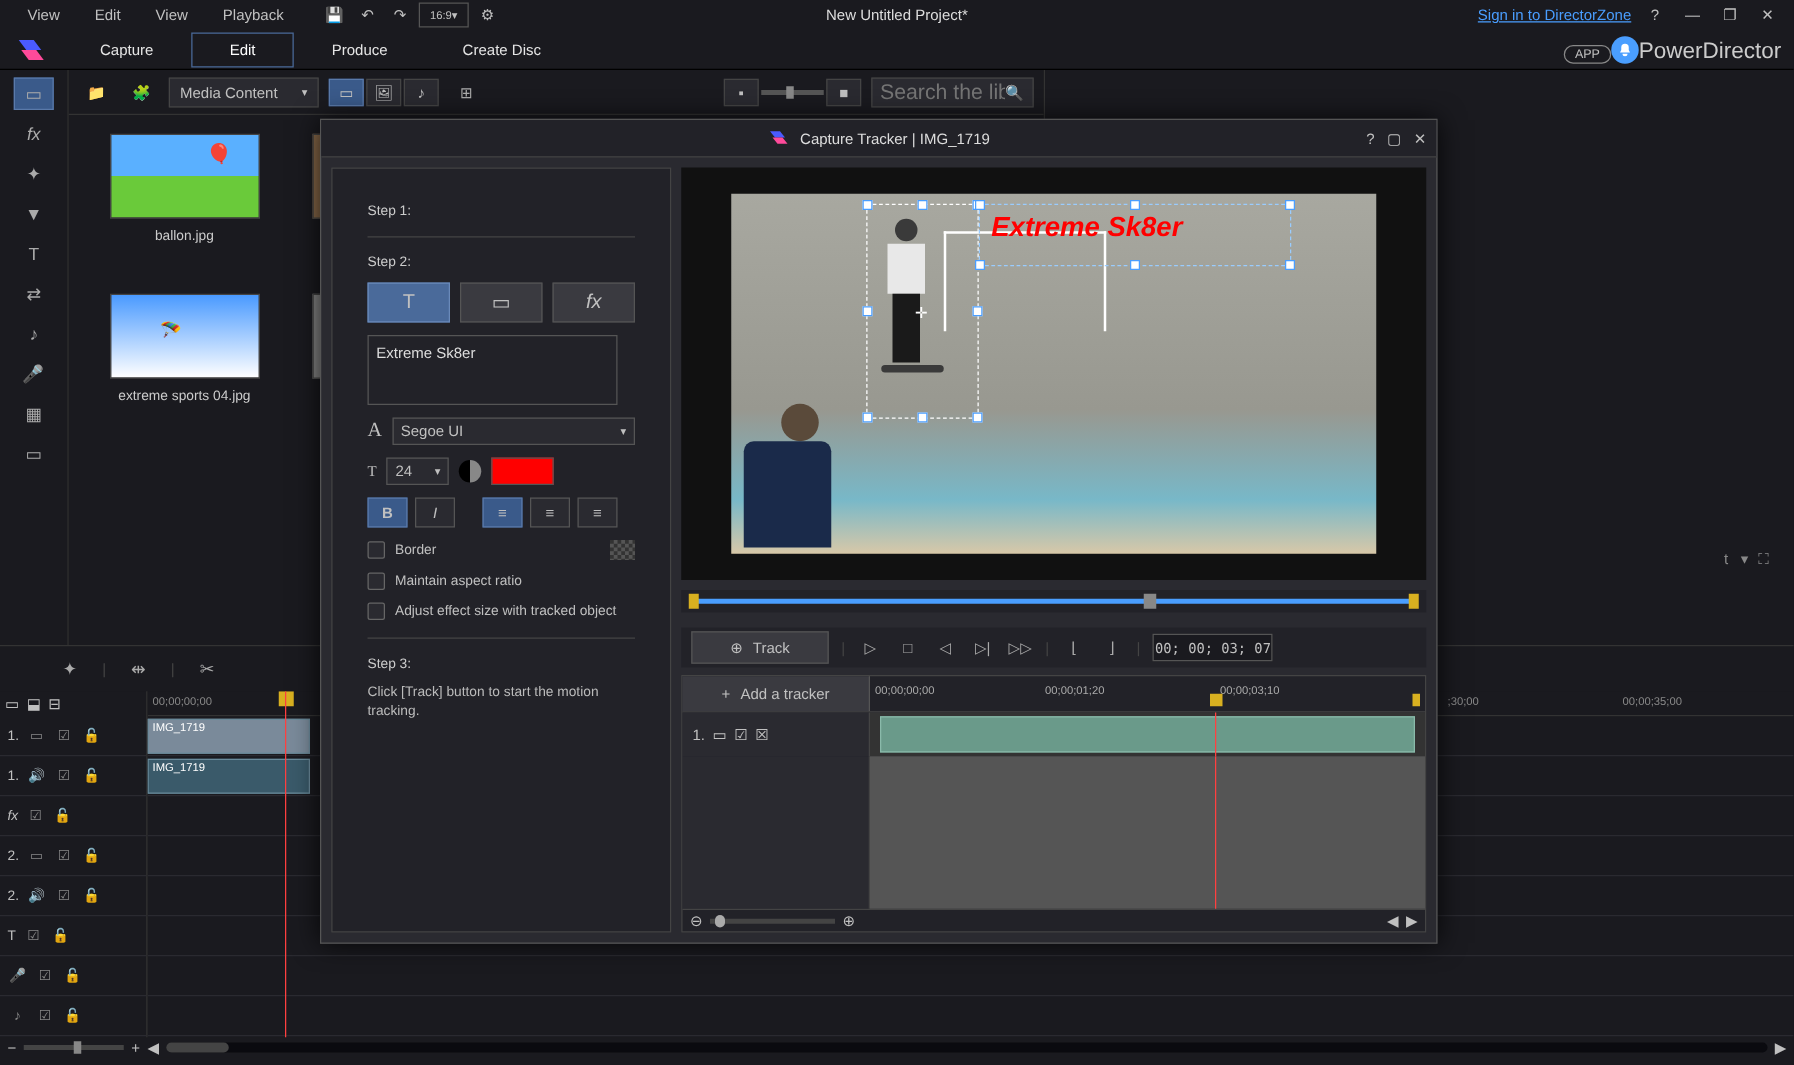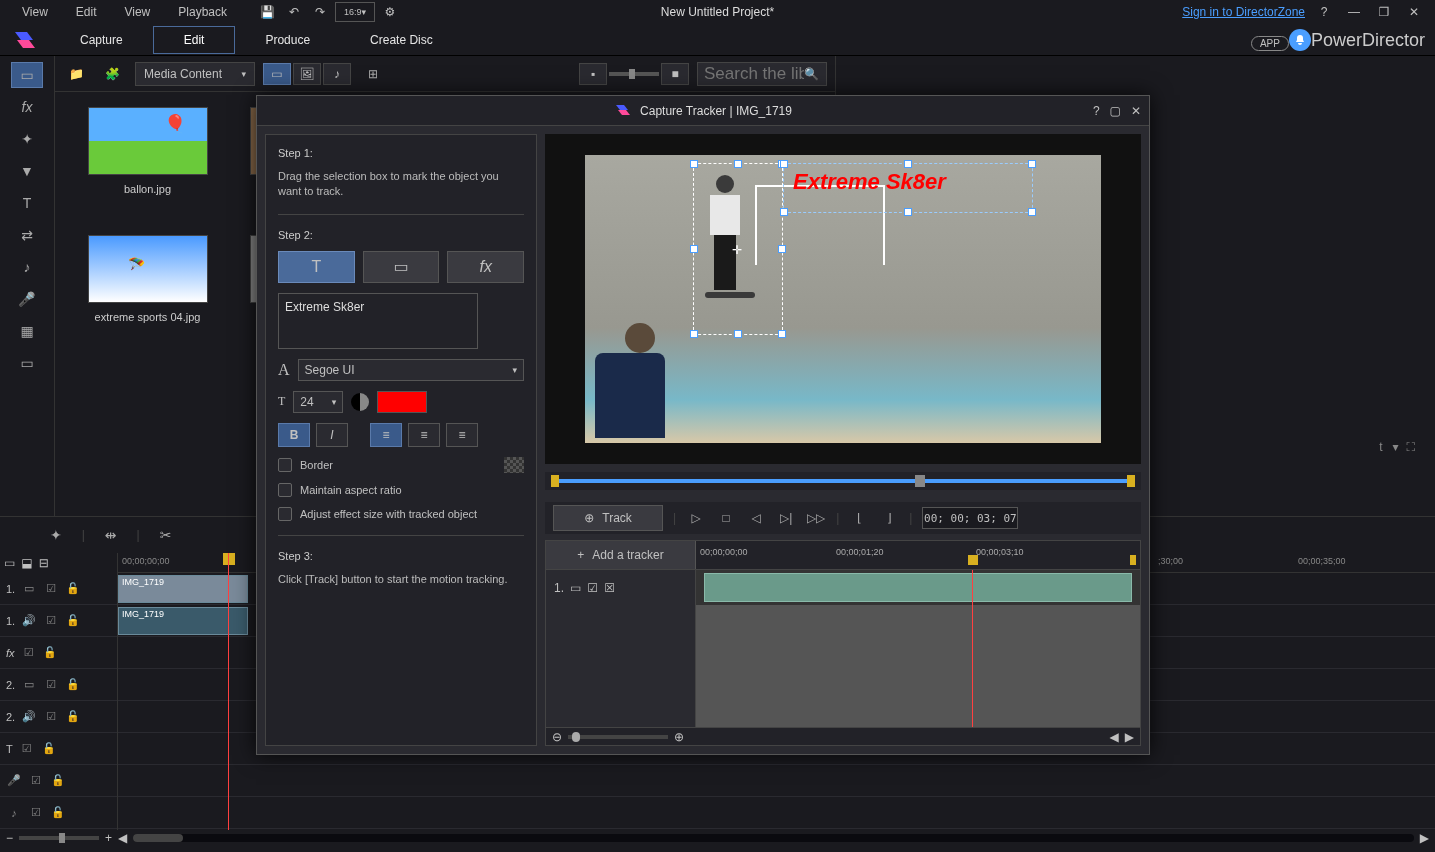--- a/index.html
+++ b/index.html
@@ -53,21 +53,21 @@
 .bottom-scrollbar { height: 16px; background: #1a1a1f; display: flex; align-items: center; padding: 0 6px; gap: 6px; }
 .scroll-track { flex: 1; height: 8px; background: #0a0a0f; border-radius: 4px; position: relative; }
 .scroll-thumb { position: absolute; height: 100%; background: #444; border-radius: 4px; }
 
 
 .dialog { position: absolute; left: 256px; top: 95px; width: 894px; height: 660px; background: #2a2a30; border: 1px solid #555; box-shadow: 0 0 20px rgba(0,0,0,0.8); display: flex; flex-direction: column; }
 .dlg-title { height: 30px; display: flex; align-items: center; justify-content: center; position: relative; border-bottom: 1px solid #444; background: #222228; }
 .dlg-title .title-text { font-size: 12px; color: #ddd; }
 .dlg-title .title-icons { position: absolute; right: 8px; display: flex; gap: 10px; }
 .dlg-body { flex: 1; display: flex; padding: 8px; gap: 8px; overflow: hidden; }
-.dlg-left { width: 272px; background: #222228; border: 1px solid #444; padding: 12px; display: flex; flex-direction: column; gap: 10px; overflow-y: auto; }
+.dlg-left { width: 272px; background: #222228; border: 1px solid #444; padding: 28px; display: flex; flex-direction: column; gap: 10px; overflow-y: auto; }
 .step-label { font-size: 11px; color: #ccc; }
 .step-text { font-size: 11px; color: #bbb; line-height: 1.4; }
 .divider { height: 1px; background: #444; margin: 4px 0; }
 .type-btns { display: flex; gap: 8px; }
 .type-btn { flex: 1; height: 32px; background: #3a3a40; border: 1px solid #555; display: flex; align-items: center; justify-content: center; cursor: pointer; font-size: 16px; }
 .type-btn.active { background: #4a6a9a; border-color: #6a8aba; }
 .text-input-box { width: 200px; height: 56px; background: #222228; border: 1px solid #555; padding: 6px; color: #ddd; font-size: 12px; }
 .font-row { display: flex; align-items: center; gap: 8px; }
 .font-dropdown { flex: 1; height: 22px; background: #2a2a30; border: 1px solid #555; display: flex; align-items: center; padding: 0 6px; justify-content: space-between; cursor: pointer; }
 .size-row { display: flex; align-items: center; gap: 8px; }
@@ -343,21 +343,20 @@
     <div class="title-icons">
       <span>?</span>
       <span>▢</span>
       <span>✕</span>
     </div>
   </div>
   <div class="dlg-body">
 
     <div class="dlg-left">
       <div class="step-label">Step 1:</div>
-      <div class="step-text">Drag the selection box to mark the object you want to track.</div>
       <div class="divider"></div>
       <div class="step-label">Step 2:</div>
       <div class="type-btns">
         <div class="type-btn active">T</div>
         <div class="type-btn">▭</div>
         <div class="type-btn">
             <i>fx</i>
           </div>
       </div>
       <div class="text-input-box">Extreme Sk8er</div>

